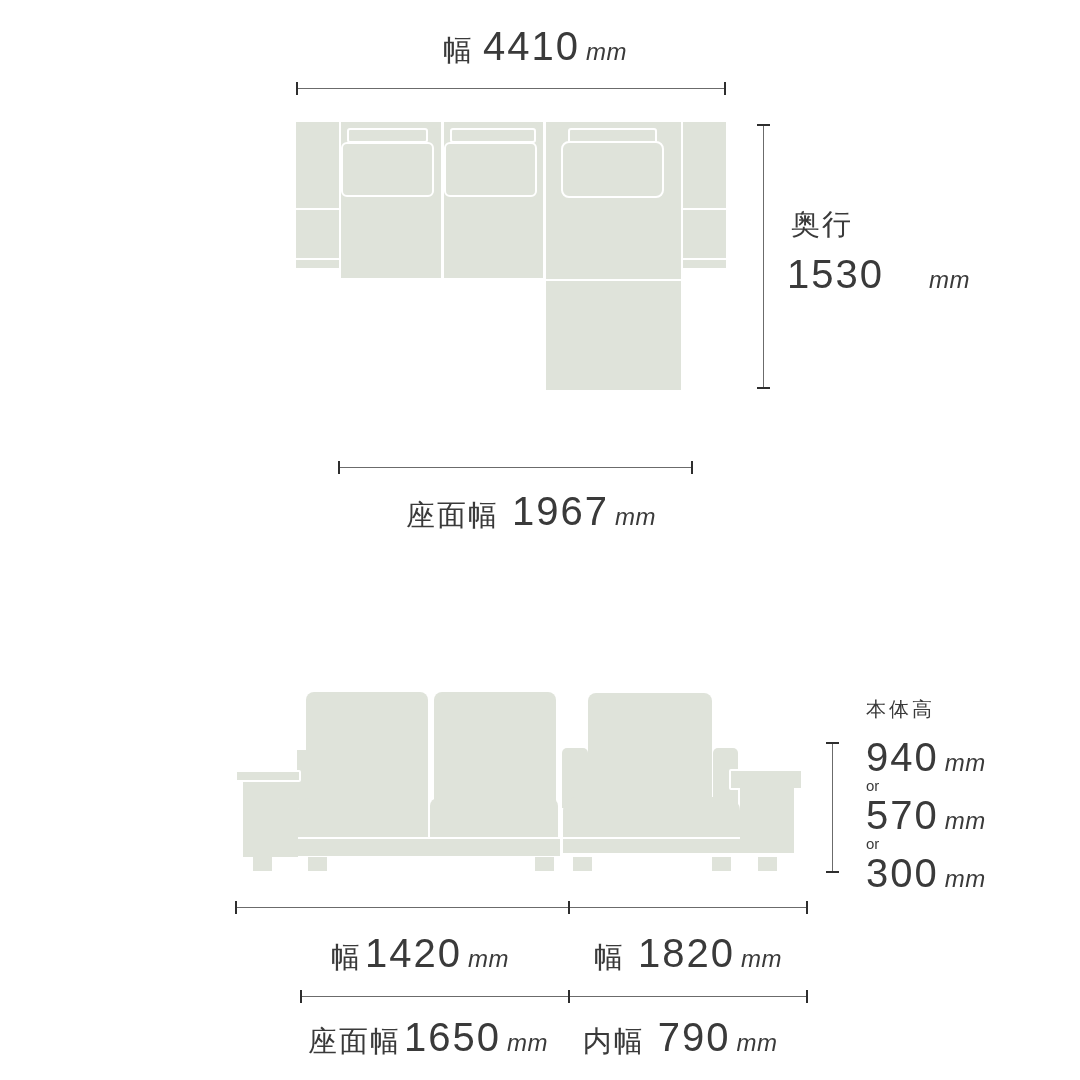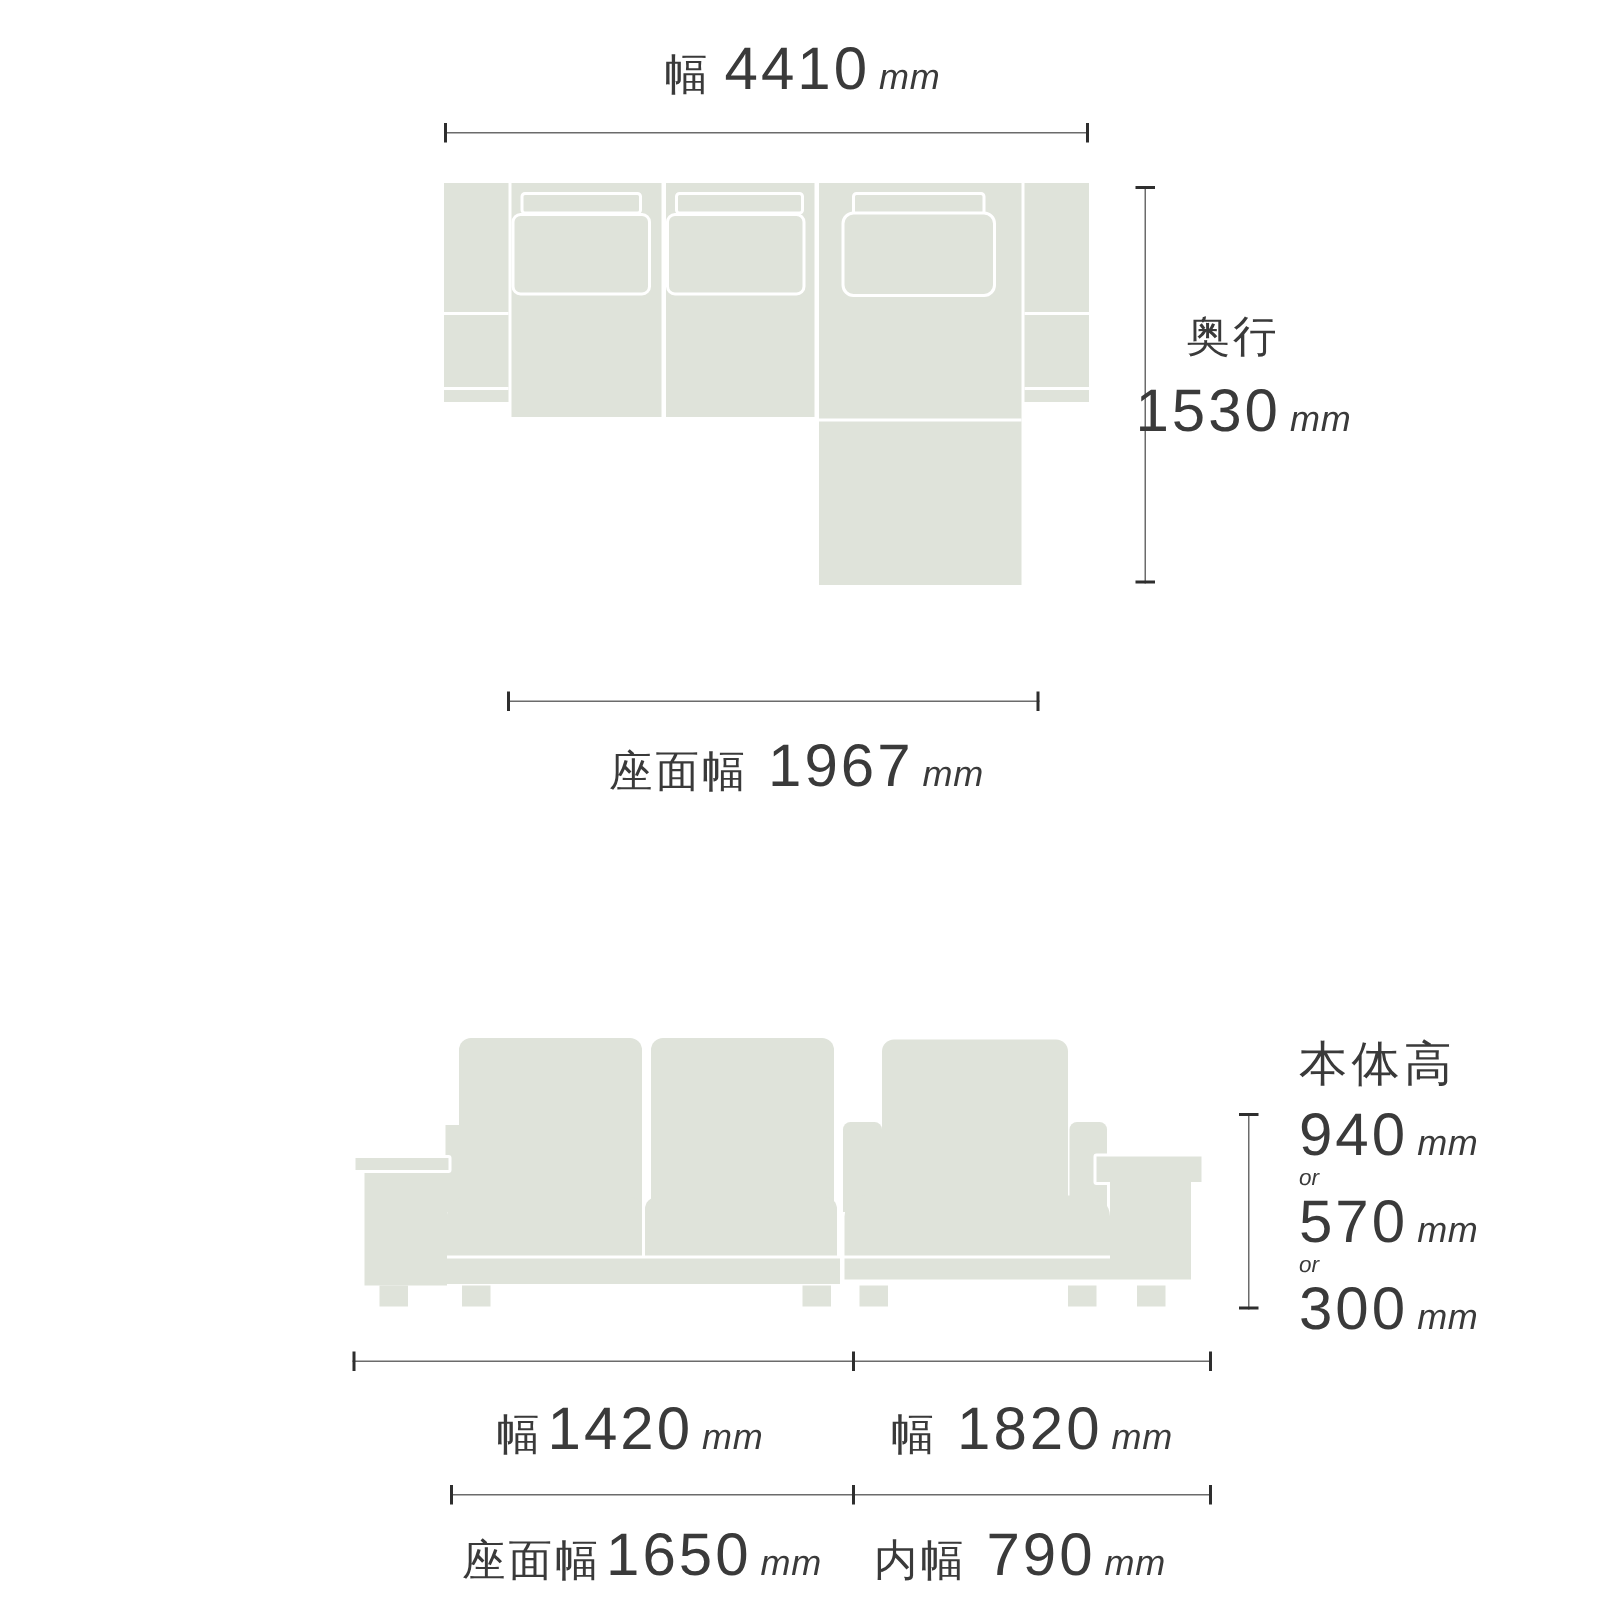--- a/index.html
+++ b/index.html
@@ -32,41 +32,41 @@
   .dim-label{position:absolute;display:flex;align-items:baseline;white-space:nowrap;color:var(--text);}
   .kanji{font-size:29px;letter-spacing:2px;}
   .num{font-size:40px;letter-spacing:2px;}
   .unit{font-size:24px;margin-left:6px;letter-spacing:0.5px;font-style:italic;}
   .gap-md{margin-right:9px;}
   .gap-wide{margin-right:13px;}
   .gap-sm{margin-right:3px;}
   .centered{transform:translateX(-50%);}
   
   #height-block{position:absolute;left:866px;top:694px;white-space:nowrap;}
-  #height-block .h-title{font-size:32px;letter-spacing:3px;line-height:30px;margin-bottom:11px;}
+  #height-block .h-title{font-size:20px;letter-spacing:3px;line-height:30px;margin-bottom:11px;}
   #height-block .h-val{display:flex;align-items:baseline;line-height:44px;height:44px;}
-  #height-block .h-or{font-size:15px;line-height:14px;height:14px;color:var(--text);font-style:italic;}
+  #height-block .h-or{font-size:15px;line-height:14px;height:14px;color:var(--text);}
   
   #lbl-top-width{top:24px;left:535px;}
   #dl-top{left:296px;top:82px;width:430px;}
   #tv-arm-l{left:296px;top:122px;width:43px;height:146px;}
   #tv-arm-r{left:683px;top:122px;width:43px;height:146px;}
   #tv-seatA{left:341px;top:122px;width:100px;height:156px;}
   #tv-seatB{left:444px;top:122px;width:99px;height:156px;}
   #tv-chaise{left:546px;top:122px;width:135px;height:268px;}
   #tv-chaise-line{left:546px;top:279px;width:135px;height:2px;background:var(--outline);}
   #tv-headA{left:347px;top:128px;width:81px;height:15px;border-radius:3px;}
   #tv-headB{left:450px;top:128px;width:86px;height:15px;border-radius:3px;}
   #tv-headC{left:568px;top:128px;width:89px;height:16px;border-radius:3px;}
   #tv-backA{left:341px;top:142px;width:93px;height:55px;border-radius:6px;}
   #tv-backB{left:444px;top:142px;width:93px;height:55px;border-radius:6px;}
   #tv-backC{left:561px;top:141px;width:103px;height:57px;border-radius:8px;}
   #dl-depth{left:757px;top:124px;height:265px;}
   #lbl-depth-name{left:791px;top:205px;}
-  #lbl-depth-val{left:757px;top:252px;}
+  #lbl-depth-val{left:787px;top:252px;gap:39px;}
   #dl-seat1970{left:338px;top:461px;width:355px;}
   #lbl-seat1970{top:489px;left:531px;}
   
   #fv-c1{left:306px;top:692px;width:122px;height:120px;border-radius:8px 8px 4px 4px;}
   #fv-c2{left:434px;top:692px;width:122px;height:120px;border-radius:8px 8px 4px 4px;}
   #fv-c3{left:588px;top:693px;width:124px;height:112px;border-radius:8px 8px 4px 4px;}
   #fv-p1{left:297px;top:750px;width:11px;height:58px;}
   #fv-p2{left:562px;top:748px;width:26px;height:60px;border-radius:5px 5px 0 0;}
   #fv-p3{left:713px;top:748px;width:25px;height:56px;border-radius:5px 5px 0 0;}
   #fv-armL-lip{left:235px;top:770px;width:66px;height:12px;border-radius:2px;}

